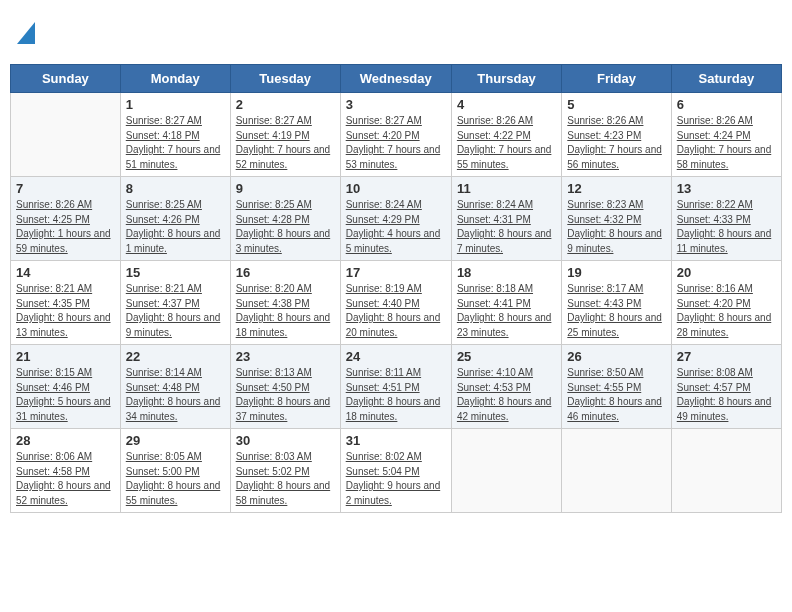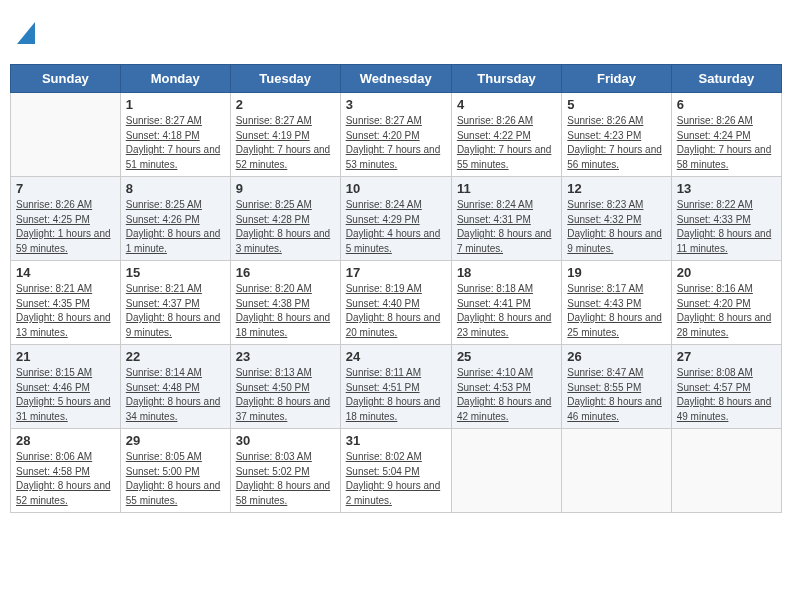--- a/index.html
+++ b/index.html
@@ -323,22 +323,22 @@
           <div class="day-number">25</div>
           <div class="day-info">
             <div>Sunrise: 4:10 AM</div>
             <div>Sunset: 4:53 PM</div>
             <div>Daylight: 8 hours and 42 minutes.</div>
           </div>
         </td>
         <td>
           <div class="day-number">26</div>
           <div class="day-info">
-            <div>Sunrise: 8:47 AM</div>
-            <div>Sunset: 8:55 PM</div>
+            <div>Sunrise: 8:50 AM</div>
+            <div>Sunset: 4:55 PM</div>
             <div>Daylight: 8 hours and 46 minutes.</div>
           </div>
         </td>
         <td>
           <div class="day-number">27</div>
           <div class="day-info">
             <div>Sunrise: 8:08 AM</div>
             <div>Sunset: 4:57 PM</div>
             <div>Daylight: 8 hours and 49 minutes.</div>
           </div>

